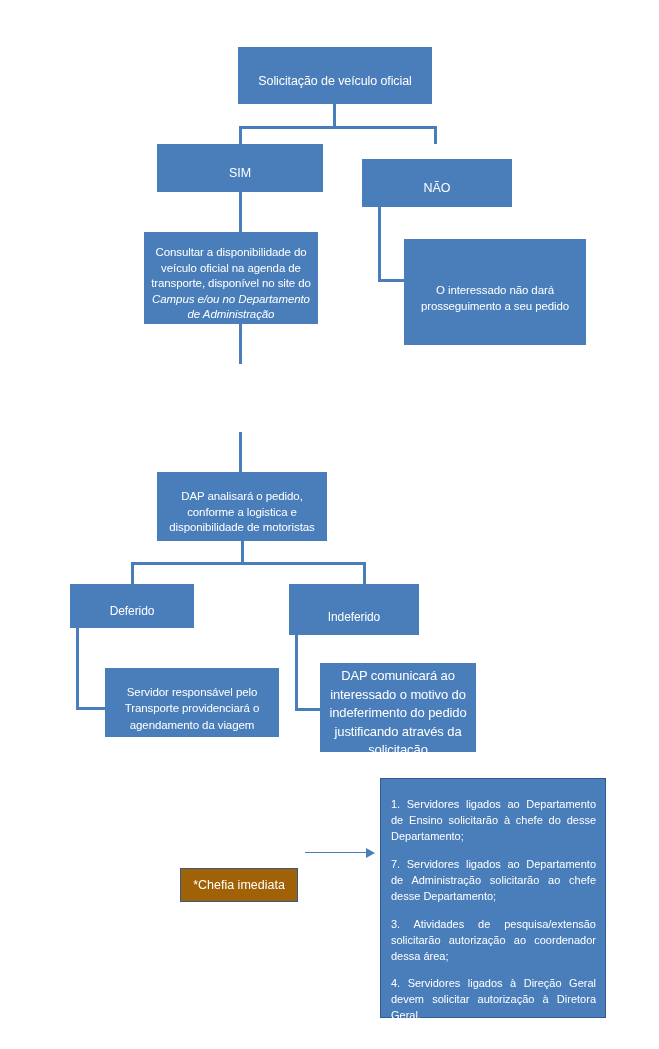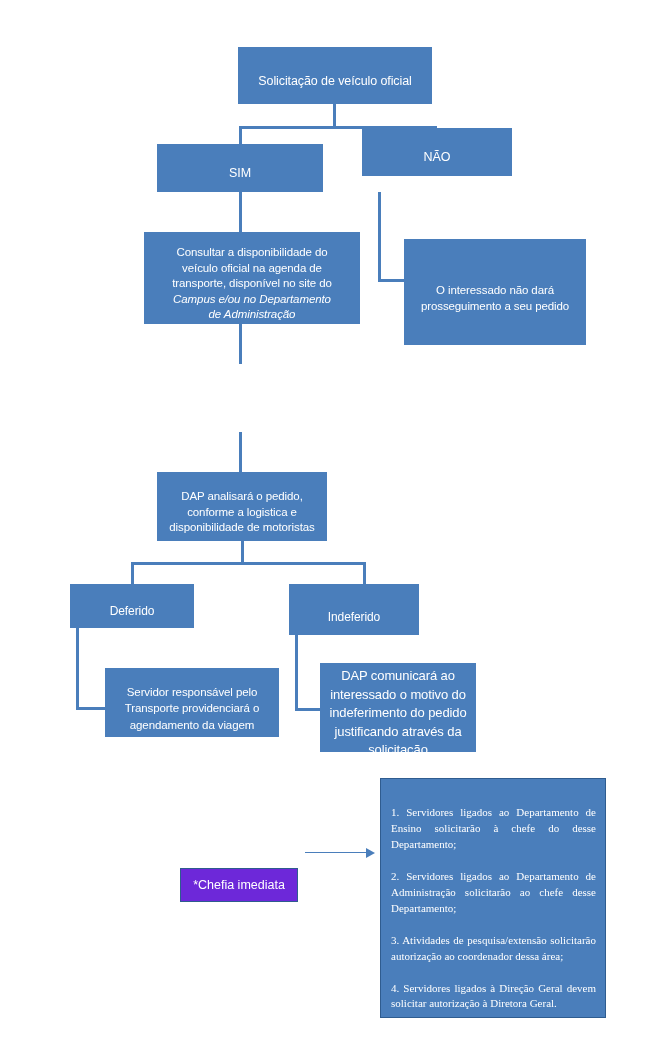--- a/index.html
+++ b/index.html
@@ -39,26 +39,26 @@
     position: absolute;
     background: #4a7ebb;
     border: 1px solid #2f5c8f;
     color: #ffffff;
     box-sizing: border-box;
     padding: 10px 9px 10px 10px;
     text-align: justify;
     text-justify: inter-word;
     line-height: 1.45;
   }
-  .legend-box p { margin: 16px 0 12px 0; font-family: Liberation Serif, serif; }
+  .legend-box p { margin: 8px 0 12px 0; }
   .legend-box p:last-child { margin-bottom: 0; }
 
   .chefia-box {
     position: absolute;
-    background: #6d28d9;
+    background: #a16207;
     border: 1px solid #2f5c8f;
     color: #ffffff;
     display: flex;
     align-items: center;
     justify-content: center;
     box-sizing: border-box;
   }
 
   
   .conn {
@@ -103,29 +103,29 @@
     <span class="txt">Solicitação de veículo oficial</span>
   </div>
 
   <div class="conn conn-v" style="left:333px; top:104px; width:3px; height:22px;"></div>
 
   <div class="split" style="left:239px; top:126px; width:198px; height:18px;"></div>
 
   <div class="node" style="left:157px; top:144px; width:166px; height:48px; font-size:12.5px;">
     <span class="txt">SIM</span>
   </div>
-  <div class="node" style="left:362px; top:128px; width:150px; height:48px; font-size:12.5px;">
+  <div class="node" style="left:362px; top:159px; width:150px; height:48px; font-size:12.5px;">
     <span class="txt">NÃO</span>
   </div>
 
   <div class="conn conn-v" style="left:239px; top:192px; width:3px; height:40px;"></div>
 
   <div class="elbow" style="left:378px; top:192px; width:26px; height:90px;"></div>
 
-  <div class="node" style="left:144px; top:232px; width:216px; height:92px; font-size:11.5px; line-height:1.35;">
+  <div class="node" style="left:144px; top:232px; width:174px; height:92px; font-size:11.5px; line-height:1.35;">
     <span class="txt">
       <span>Consultar a disponibilidade  do</span><br>
       <span>veículo oficial na agenda de</span><br>
       <span>transporte, disponível no site do</span><br>
       <span class="ital">Campus e/ou  no Departamento</span><br>
       <span class="ital">de Administração</span>
     </span>
   </div>
 
   <div class="node" style="left:404px; top:239px; width:182px; height:106px; font-size:11.5px;">
@@ -163,18 +163,18 @@
   </div>
 
   <div class="chefia-box" style="left:180px; top:868px; width:118px; height:34px; font-size:12.5px;">
     <span>*Chefia imediata</span>
   </div>
   <div class="arrow-line" style="left:305px; top:852px; width:62px;"></div>
   <div class="arrow-head" style="left:366px; top:848px;"></div>
 
   <div class="legend-box" style="left:380px; top:778px; width:226px; height:240px; font-size:11px;">
     <p>1. Servidores ligados ao Departamento de Ensino solicitarão à chefe do desse Departamento;</p>
-    <p>2. Servidores ligados ao Departamento de Administração solicitarão ao chefe desse Departamento;</p>
+    <p>7. Servidores ligados ao Departamento de Administração solicitarão ao chefe desse Departamento;</p>
     <p>3. Atividades de pesquisa/extensão solicitarão autorização ao coordenador dessa área;</p>
     <p>4. Servidores ligados à Direção Geral devem solicitar autorização à Diretora Geral.</p>
   </div>
 
 </div>
 
 </body></html>

